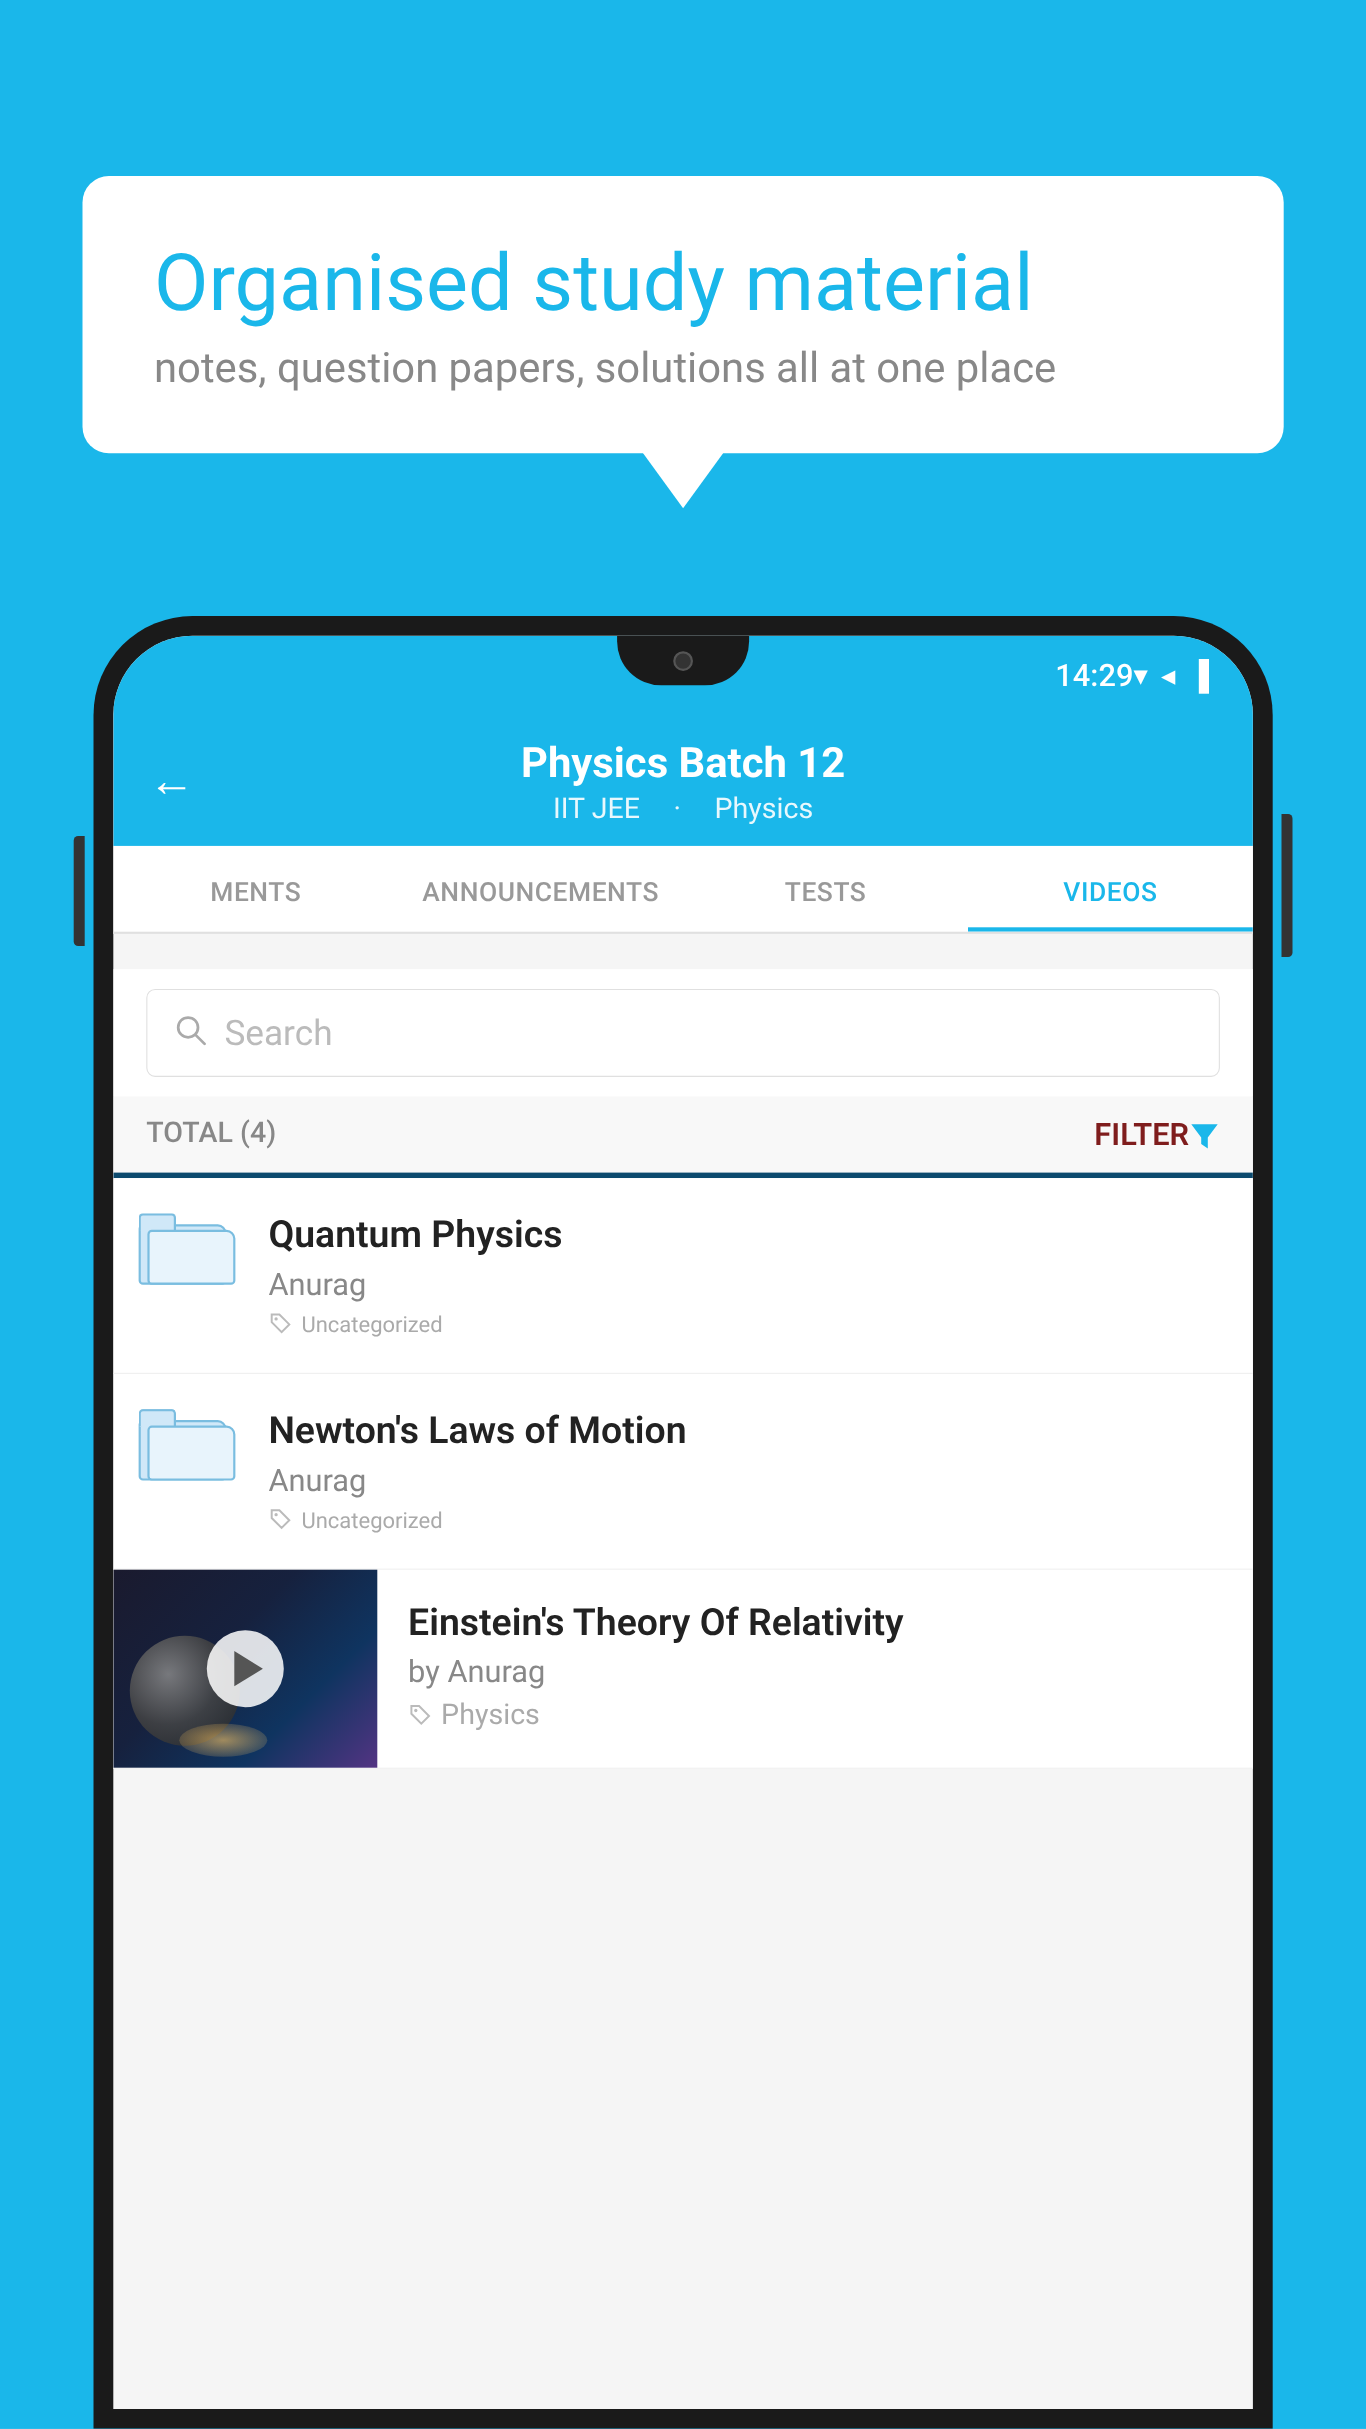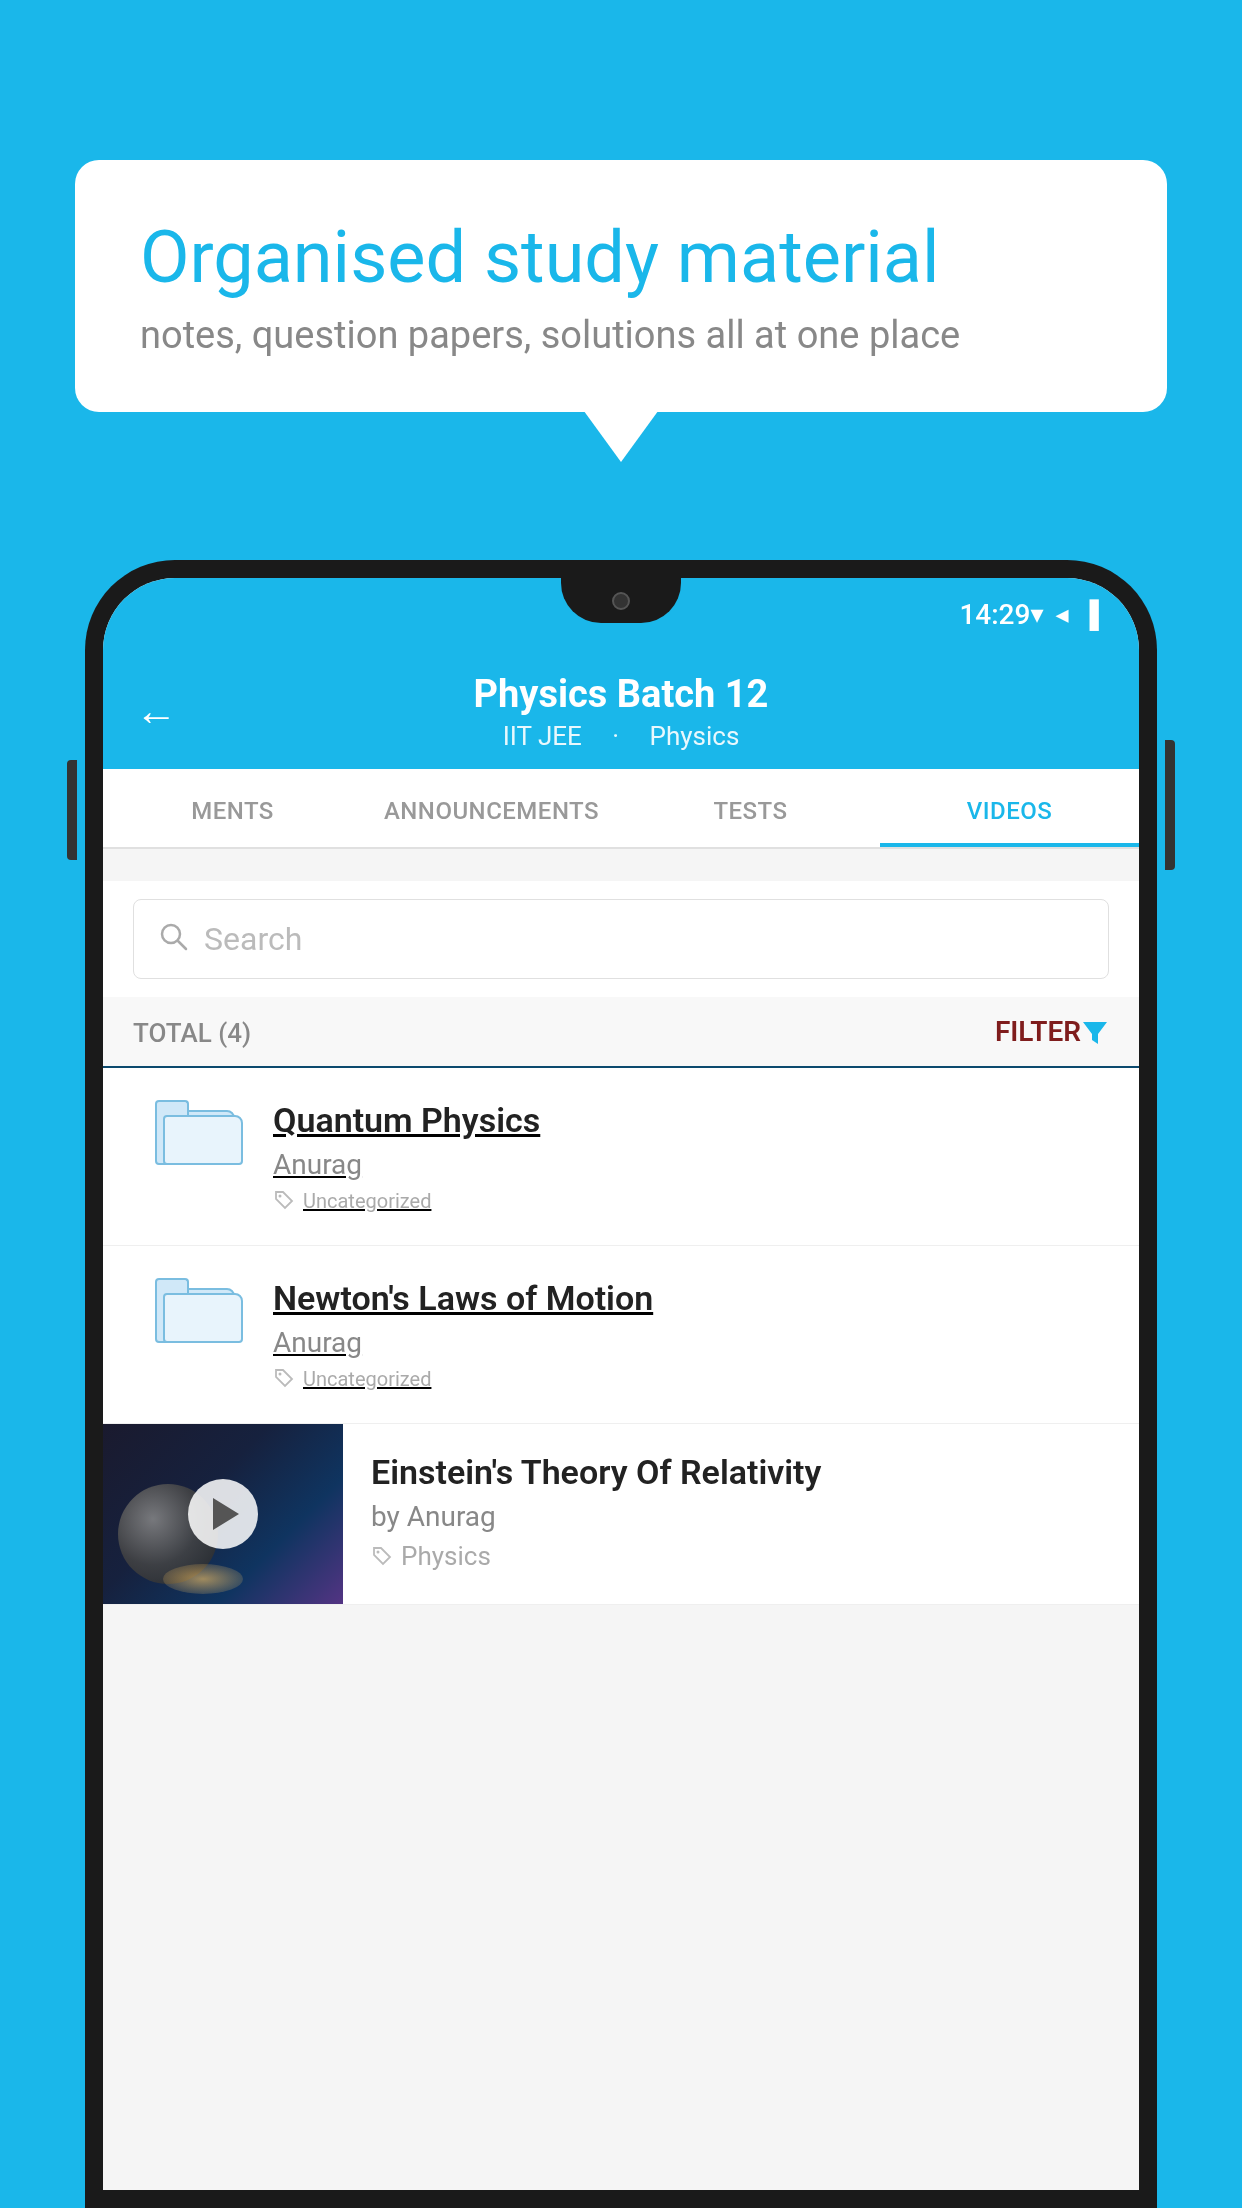--- a/index.html
+++ b/index.html
@@ -191,23 +191,23 @@
     .search-placeholder {
       color: #bbb;
       font-size: 32px;
     }
 
     
     .filter-row {
       background: #f8f8f8;
       display: flex;
       justify-content: space-between;
-      align-items: flex-end;
+      align-items: flex-start;
       padding: 18px 30px;
-      border-bottom: 2px solid #0c4a6e;
+      border-bottom: 5px solid #0c4a6e;
     }
     .total-text {
       color: #888;
       font-size: 26px;
       font-weight: 500;
     }
     .filter-btn {
       color: #7f1d1d;
       font-size: 28px;
       font-weight: 600;
@@ -216,24 +216,23 @@
       gap: 0;
     }
 
     
     .video-list {
       background: white;
     }
     .video-item {
       display: flex;
       align-items: flex-start;
-      padding: 32px 42px;
+      padding: 32px 13px;
       border-bottom: 1px solid #efefef;
       gap: 28px;
-      text-decoration: underline;
     }
     .video-thumb {
       width: 100px;
       flex-shrink: 0;
       display: flex;
       align-items: center;
       justify-content: center;
     }
     
     .folder-icon {

